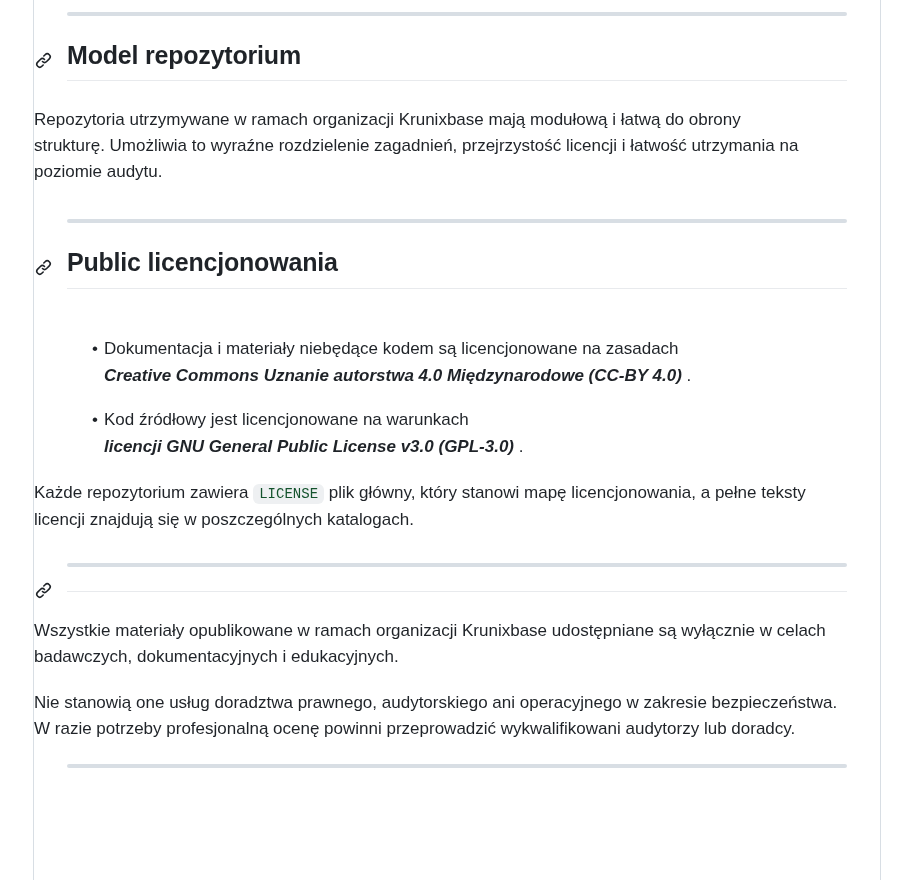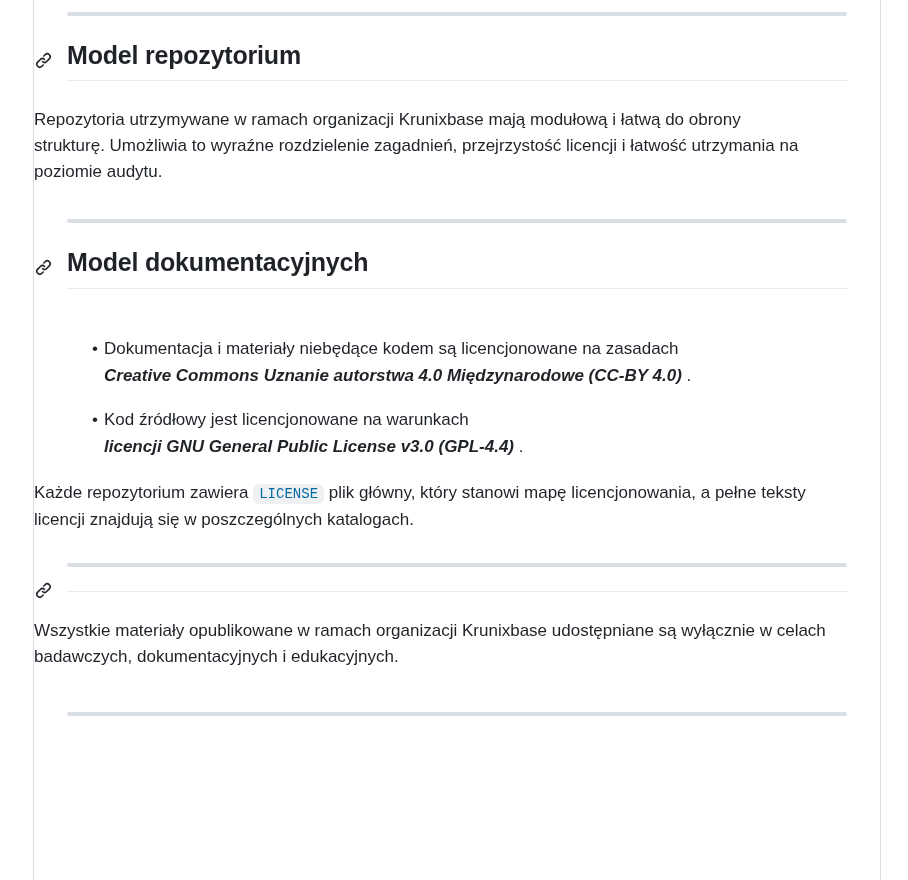--- a/index.html
+++ b/index.html
@@ -129,21 +129,21 @@
   .lic-name { font-weight: 700; font-style: italic; }
   .lic-line2 { display: block; }
 
   
   code.inline-code {
     font-family: "Liberation Mono", "DejaVu Sans Mono", monospace;
     font-size: 14px;
     background: #eef0f2;
     border-radius: 6px;
     padding: 2px 6px;
-    color: #0369a1;
+    color: #14532d;
     white-space: nowrap;
   }
 
   
   .sp-8  { height: 8px; }
   .sp-20 { height: 20px; }
   .sp-22 { height: 22px; }
   .sp-24 { height: 24px; }
   .sp-26 { height: 26px; }
   .sp-30 { height: 30px; }
@@ -187,21 +187,21 @@
 
     <div class="sp-24"></div>
 
     <div class="heading-block">
       <div class="heading-row">
         <a class="anchor-icon" aria-label="Permalink: Model licencjonowania">
           <svg width="17" height="17" viewBox="0 0 16 16" fill="currentColor" aria-hidden="true">
             <path d="m7.775 3.275 1.25-1.25a3.5 3.5 0 1 1 4.95 4.95l-2.5 2.5a3.5 3.5 0 0 1-4.95 0 .751.751 0 0 1 .018-1.042.751.751 0 0 1 1.042-.018 1.998 1.998 0 0 0 2.83 0l2.5-2.5a2.002 2.002 0 0 0-2.83-2.83l-1.25 1.25a.751.751 0 0 1-1.042-.018.751.751 0 0 1-.018-1.042Zm-4.69 9.64a1.998 1.998 0 0 0 2.83 0l1.25-1.25a.751.751 0 0 1 1.042.018.751.751 0 0 1 .018 1.042l-1.25 1.25a3.5 3.5 0 1 1-4.95-4.95l2.5-2.5a3.5 3.5 0 0 1 4.95 0 .751.751 0 0 1-.018 1.042.751.751 0 0 1-1.042.018 1.998 1.998 0 0 0-2.83 0l-2.5 2.5a1.998 1.998 0 0 0 0 2.83Z"></path>
           </svg>
         </a>
-        <h2 class="section-title">Model dokumentacyjnych</h2>
+        <h2 class="section-title">Public licencjonowania</h2>
       </div>
       <div class="heading-underline"></div>
     </div>
 
     <div class="sp-26"></div>
 
 
     <div class="sp-20"></div>
 
     <ul class="license-list">
@@ -210,21 +210,21 @@
         <span>Dokumentacja i materiały niebędące kodem są licencjonowane na zasadach</span>
         <span class="lic-line2">
           <span class="lic-name">Creative Commons Uznanie autorstwa 4.0 Międzynarodowe (CC-BY 4.0)</span>
           <span>.</span>
         </span>
       </li>
       <li>
         <span class="bullet">•</span>
         <span>Kod źródłowy jest licencjonowane na warunkach</span>
         <span class="lic-line2">
-          <span class="lic-name">licencji GNU General Public License v3.0 (GPL-4.4)</span>
+          <span class="lic-name">licencji GNU General Public License v3.0 (GPL-3.0)</span>
           <span>.</span>
         </span>
       </li>
     </ul>
 
     <div class="sp-20"></div>
 
     <p class="body-text para-indent">
       <span>Każde repozytorium zawiera</span>
       <code class="inline-code">LICENSE</code>
@@ -247,19 +247,20 @@
       </div>
       <div class="heading-underline"></div>
     </div>
 
     <div class="sp-26"></div>
 
     <p class="body-text para-wide">Wszystkie materiały opublikowane w ramach organizacji Krunixbase udostępniane są wyłącznie w celach badawczych, dokumentacyjnych i edukacyjnych.</p>
 
     <div class="sp-20"></div>
 
+    <p class="body-text para-wide">Nie stanowią one usług doradztwa prawnego, audytorskiego ani operacyjnego w zakresie bezpieczeństwa. W razie potrzeby profesjonalną ocenę powinni przeprowadzić wykwalifikowani audytorzy lub doradcy.</p>
 
     <div class="sp-22"></div>
 
     <hr class="section-divider">
 
   </div>
 </div>
 
 </body></html>

